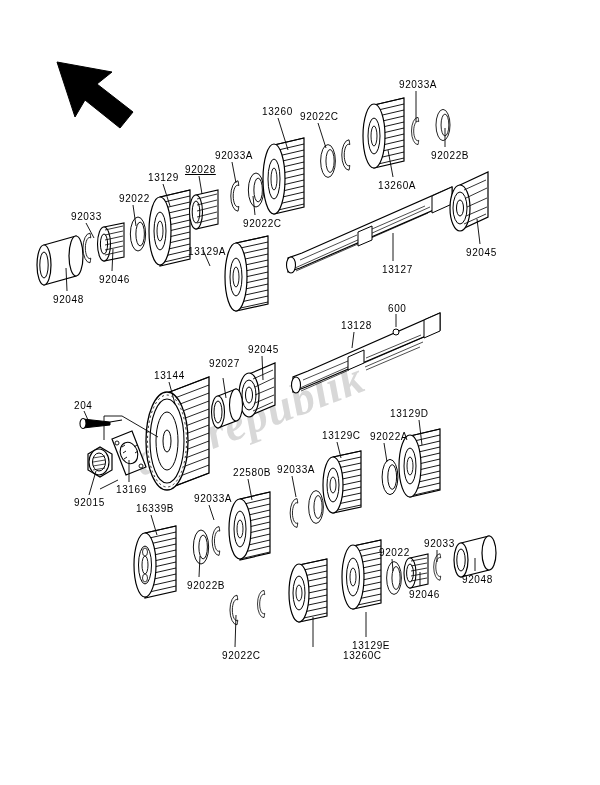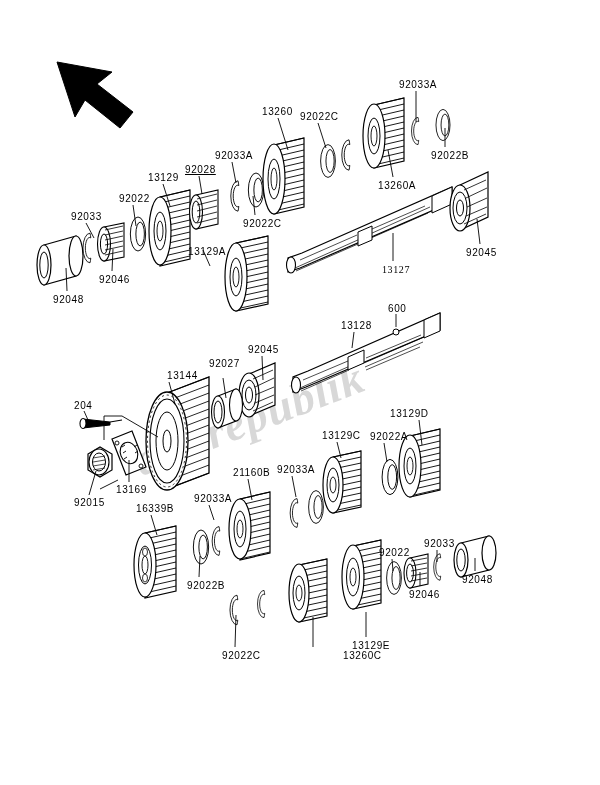--- a/index.html
+++ b/index.html
@@ -567,34 +567,34 @@
       <div class="lbl" style="left: 378px; top: 180px;">13260A</div>
       <div class="lbl" style="left: 215px; top: 150px;">92033A</div>
       <div class="lbl" style="left: 243px; top: 218px;">92022C</div>
       <div class="lbl" style="left: 148px; top: 172px;">13129</div>
       <div class="lbl" style="left: 185px; top: 164px; text-decoration: underline;">92028</div>
       <div class="lbl" style="left: 119px; top: 193px;">92022</div>
       <div class="lbl" style="left: 71px; top: 211px;">92033</div>
       <div class="lbl" style="left: 99px; top: 274px;">92046</div>
       <div class="lbl" style="left: 53px; top: 294px;">92048</div>
       <div class="lbl" style="left: 188px; top: 238px; margin-top: 8px;">13129A</div>
-      <div class="lbl" style="left: 382px; top: 264px; font-family: Liberation Serif, serif;">13127</div>
+      <div class="lbl" style="left: 382px; top: 264px;">13127</div>
       <div class="lbl" style="left: 466px; top: 247px;">92045</div>
       <div class="lbl" style="left: 388px; top: 303px;">600</div>
       <div class="lbl" style="left: 341px; top: 320px;">13128</div>
-      <div class="lbl" style="left: 167px; top: 370px;">13144</div>
+      <div class="lbl" style="left: 154px; top: 370px;">13144</div>
       <div class="lbl" style="left: 209px; top: 358px;">92027</div>
       <div class="lbl" style="left: 248px; top: 344px;">92045</div>
       <div class="lbl" style="left: 74px; top: 400px;">204</div>
       <div class="lbl" style="left: 74px; top: 497px;">92015</div>
       <div class="lbl" style="left: 116px; top: 484px;">13169</div>
       <div class="lbl" style="left: 136px; top: 503px;">16339B</div>
       <div class="lbl" style="left: 187px; top: 580px;">92022B</div>
       <div class="lbl" style="left: 194px; top: 493px;">92033A</div>
-      <div class="lbl" style="left: 233px; top: 467px;">21160B</div>
+      <div class="lbl" style="left: 233px; top: 467px;">22580B</div>
       <div class="lbl" style="left: 277px; top: 464px;">92033A</div>
       <div class="lbl" style="left: 222px; top: 650px;">92022C</div>
       <div class="lbl" style="left: 299px; top: 650px; margin-left: 44px;">13260C</div>
       <div class="lbl" style="left: 352px; top: 640px;">13129E</div>
       <div class="lbl" style="left: 322px; top: 430px;">13129C</div>
       <div class="lbl" style="left: 370px; top: 431px;">92022A</div>
       <div class="lbl" style="left: 390px; top: 408px;">13129D</div>
       <div class="lbl" style="left: 379px; top: 547px;">92022</div>
       <div class="lbl" style="left: 424px; top: 538px;">92033</div>
       <div class="lbl" style="left: 409px; top: 589px;">92046</div>

